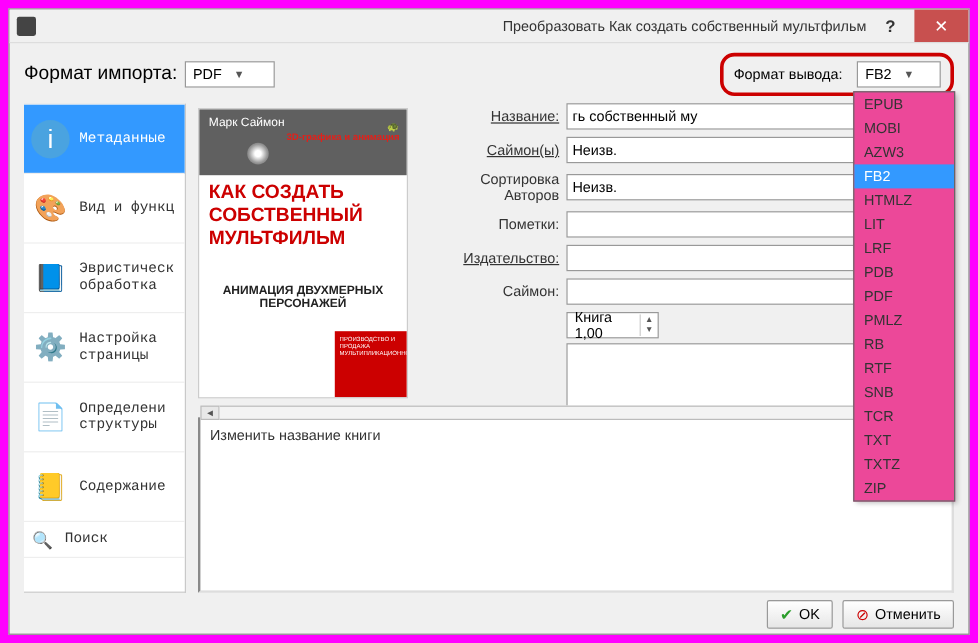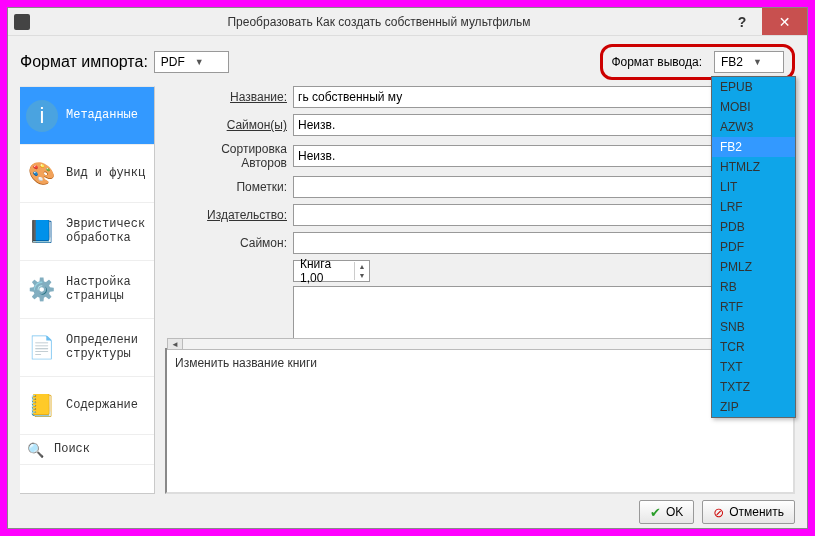--- a/index.html
+++ b/index.html
@@ -1,20 +1,20 @@
 <!DOCTYPE html>
 <html><head>
 <meta charset="utf-8">
 <style>
   * { box-sizing: border-box; font-family: "Segoe UI", Tahoma, Arial, sans-serif; }
   body { margin: 0; background: #ff00ff; width: 815px; height: 536px; overflow: hidden; position: relative; }
   .window { position: absolute; left: 7px; top: 7px; width: 801px; height: 522px; background: #f0f0f0; border: 1px solid #888; }
   .titlebar { height: 28px; background: #f0f0f0; display: flex; align-items: center; border-bottom: 1px solid #ddd; }
   .titlebar-icon { width: 16px; height: 16px; margin: 0 6px; background: #444; border-radius: 2px; }
-  .title-text { flex: 1; text-align: center; font-size: 12px; color: #333; }
+  .title-text { flex: 1; text-align: right; font-size: 12px; color: #333; }
   .win-btns { display: flex; height: 100%; }
   .win-btn { width: 40px; display: flex; align-items: center; justify-content: center; font-size: 14px; color: #333; }
   .win-btn.help { font-weight: bold; }
   .win-btn.close { background: #c8504f; color: #fff; width: 45px; }
   .toprow { display: flex; align-items: center; padding: 8px 12px 6px 12px; }
   .toprow .lbl { font-size: 16px; margin-right: 6px; }
   .combo { display: inline-flex; align-items: center; border: 1px solid #999; background: #fff; height: 22px; font-size: 12px; padding: 0 4px 0 6px; position: relative; }
   .combo .tri { margin-left: 10px; font-size: 9px; color: #555; }
   .in-combo .combo { width: 75px; }
   .out-combo-wrap { margin-left: auto; display: flex; align-items: center; border: 3px solid #cc0000; border-radius: 12px; padding: 4px 8px; }
@@ -49,21 +49,21 @@
   .lower { flex:1; margin-top: 4px; border: 2px inset #ddd; background:#fff; padding: 6px 8px; font-size: 12px; color:#333; position:relative; }
   .lower-scroll { position:absolute; left:0; right:0; top:-12px; height:12px; background:#f0f0f0; display:flex; }
   .lower-scroll .sc-btn { width:16px; height:12px; border:1px solid #bbb; background:#e8e8e8; font-size:8px; display:flex; align-items:center; justify-content:center; color:#555;}
   .lower-scroll .sc-track { flex:1; border:1px solid #bbb; border-left:none; border-right:none; background:#f3f3f3; }
   .bottombar { display:flex; align-items:center; padding: 6px 12px; }
   .btn { display:inline-flex; align-items:center; height:24px; border:1px solid #999; background: linear-gradient(#fff,#e6e6e6); font-size:12px; padding: 0 10px; border-radius:2px; }
   .btn .ico { margin-right:5px; font-size:13px; }
   .btn.ok .ico { color: #2a9d2a; }
   .btn.cancel .ico { color: #cc0000; }
   .spacer { flex:1; }
-  .dropdown { position:absolute; top:76px; right:19px; width:85px; border:1px solid #666; background:#0ea5e9; box-shadow: 2px 2px 4px rgba(0,0,0,.25); z-index: 50; font-size:12px; }
+  .dropdown { position:absolute; top:76px; right:19px; width:85px; border:1px solid #666; background:#ec4899; box-shadow: 2px 2px 4px rgba(0,0,0,.25); z-index: 50; font-size:12px; }
   .dropdown .opt { padding: 3px 8px; color:#333; }
   .dropdown .opt.sel { background:#3399ff; color:#fff; }
 </style>
 </head>
 <body>
 
 <div class="window">
   <div class="titlebar">
     <div class="titlebar-icon"></div>
     <div class="title-text">Преобразовать Как создать собственный мультфильм</div>
@@ -119,20 +119,28 @@
         <span class="side-lbl">Содержание</span>
       </div>
       <div class="side-item" style="min-height:30px;padding:4px 6px;">
         <span class="side-ico" style="width:20px;height:20px;font-size:14px;">🔍</span>
         <span class="side-lbl">Поиск</span>
       </div>
     </div>
 
     <div class="mainarea">
       <div class="upper">
+        <div class="preview">
+          <div class="bg1">Марк Саймон</div>
+          <div class="cdisc"></div>
+          <div class="red3d">🐢<br><span>3D-графика и анимация</span></div>
+          <div class="big">КАК СОЗДАТЬ СОБСТВЕННЫЙ МУЛЬТФИЛЬМ</div>
+          <div class="sub">АНИМАЦИЯ ДВУХМЕРНЫХ ПЕРСОНАЖЕЙ</div>
+          <div class="redbox">ПРОИЗВОДСТВО И ПРОДАЖА МУЛЬТИПЛИКАЦИОННОГО</div>
+        </div>
 
         <div class="formfields">
           <div class="frow">
             <span class="flbl u">Название:</span>
             <input type="text" value="гь собственный му" style="">
           </div>
           <div class="frow">
             <span class="flbl u">Саймон(ы)</span>
             <input type="text" value="Неизв." style="">
           </div>

